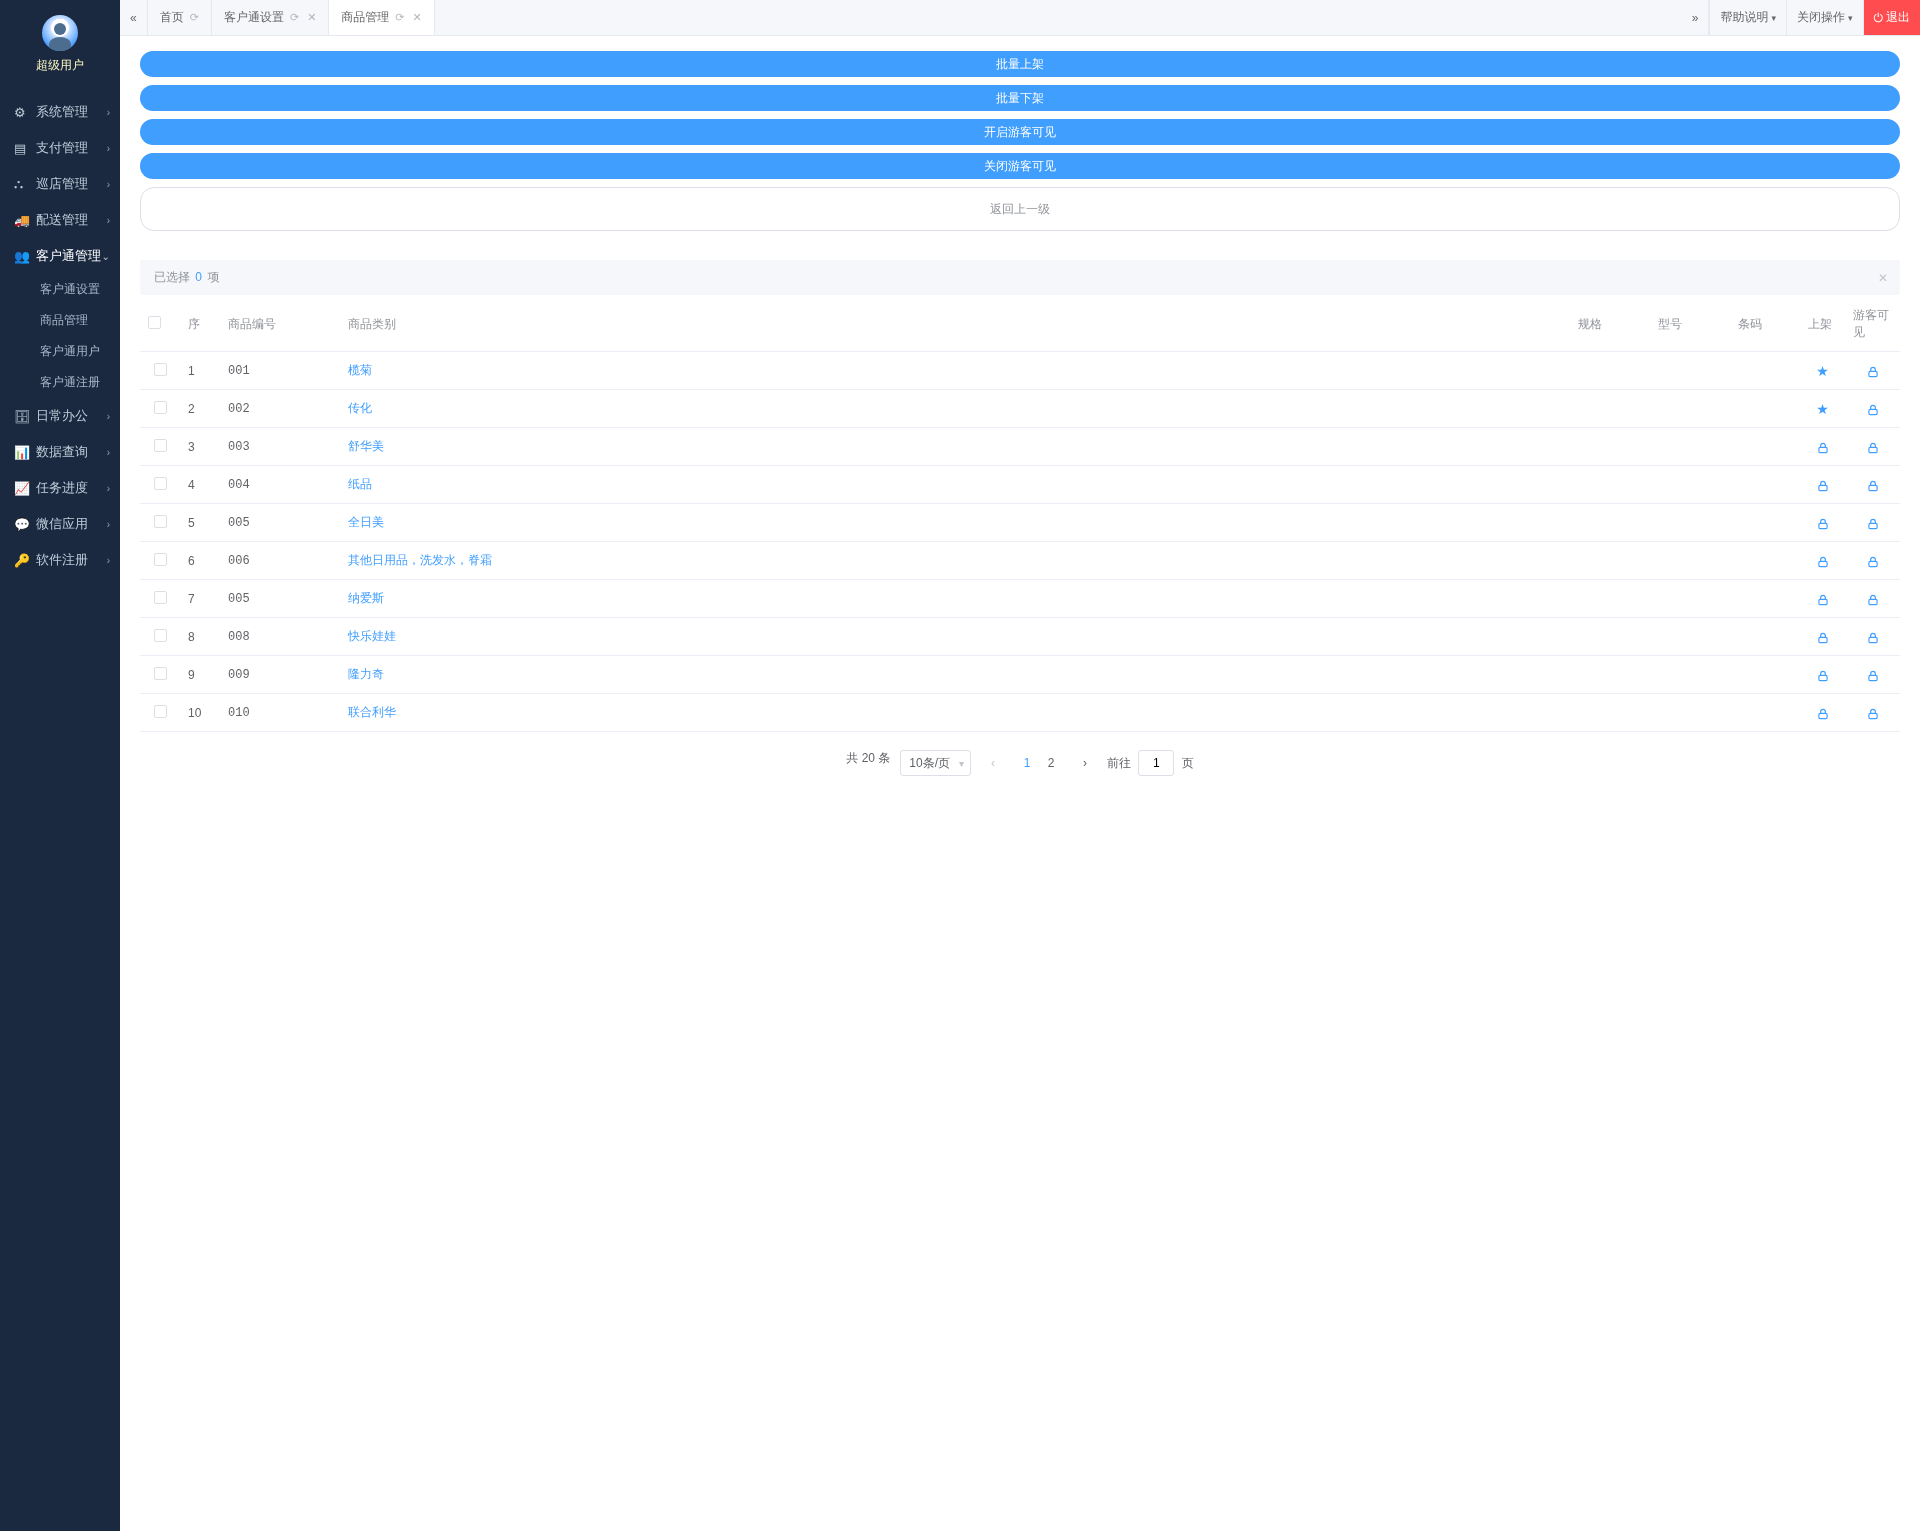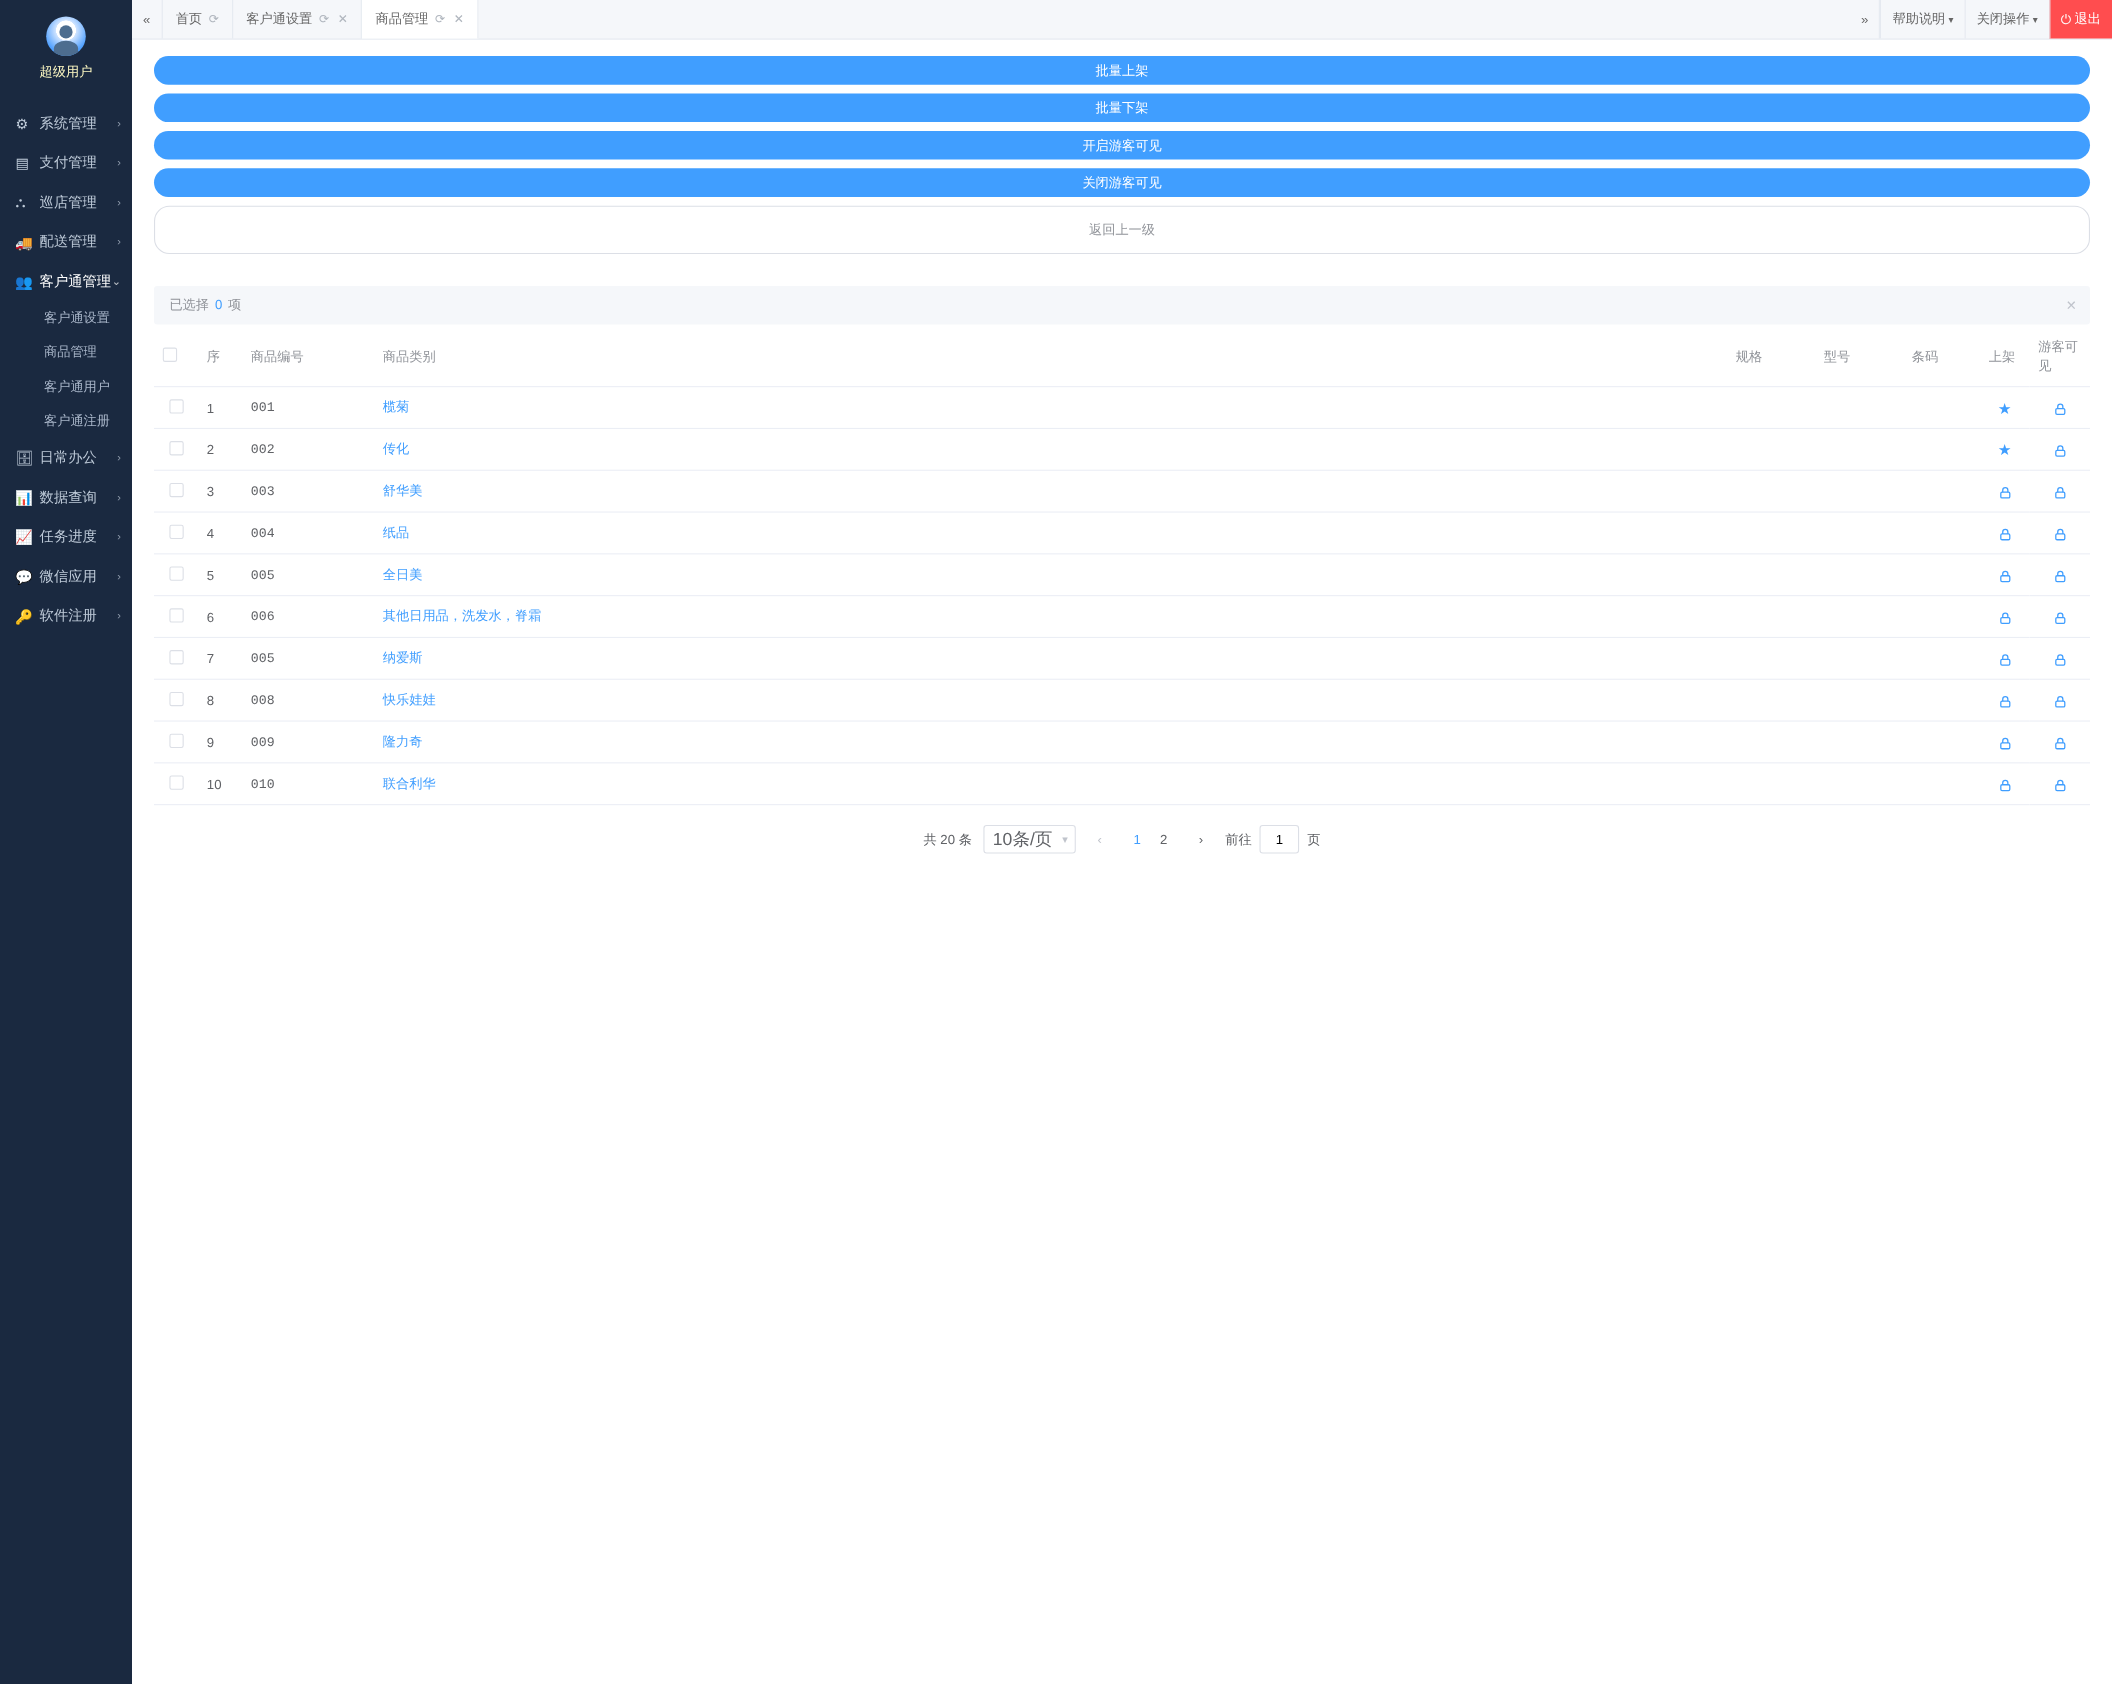--- a/index.html
+++ b/index.html
@@ -58,22 +58,22 @@
 .col-cb { width: 40px; text-align: center; }
 .col-seq { width: 40px; }
 .col-code { width: 120px; font-family: Liberation Mono, monospace; }
 .col-spec { width: 80px; }
 .col-model { width: 80px; }
 .col-barcode { width: 70px; }
 .col-onsale { width: 45px; text-align: center; }
 .col-guest { width: 55px; text-align: center; }
 
 
-.pagination { display: flex; align-items: center; justify-content: center; gap: 10px; padding: 18px 0 8px; font-size: 12px; color: #606266; }
-.page-select { border: 1px solid #dcdfe6; border-radius: 3px; height: 26px; padding: 0 20px 0 8px; font-size: 16px; color: #606266; background: #fff; position: relative; display: inline-flex; align-items: center; }
+.pagination { display: flex; justify-content: center; gap: 10px; padding: 18px 0 8px; font-size: 12px; color: #606266; }
+.page-select { border: 1px solid #dcdfe6; border-radius: 3px; height: 26px; padding: 0 20px 0 8px; font-size: 12px; color: #606266; background: #fff; position: relative; display: inline-flex; align-items: center; }
 .page-select::after { content: "▾"; position: absolute; right: 6px; color: #c0c4cc; font-size: 10px; }
 .pg-btn { min-width: 24px; height: 26px; display: inline-flex; align-items: center; justify-content: center; color: #606266; cursor: pointer; border-radius: 2px; }
 .pg-btn.disabled { color: #c0c4cc; cursor: not-allowed; }
 .pg-btn.current { color: #409eff; font-weight: 500; }
 .jump-input { width: 36px; height: 26px; border: 1px solid #dcdfe6; border-radius: 3px; text-align: center; font-size: 12px; margin: 0 4px; }
 
 svg.ico { width: 14px; height: 14px; vertical-align: middle; }
 </style>
 </head>
 <body>

